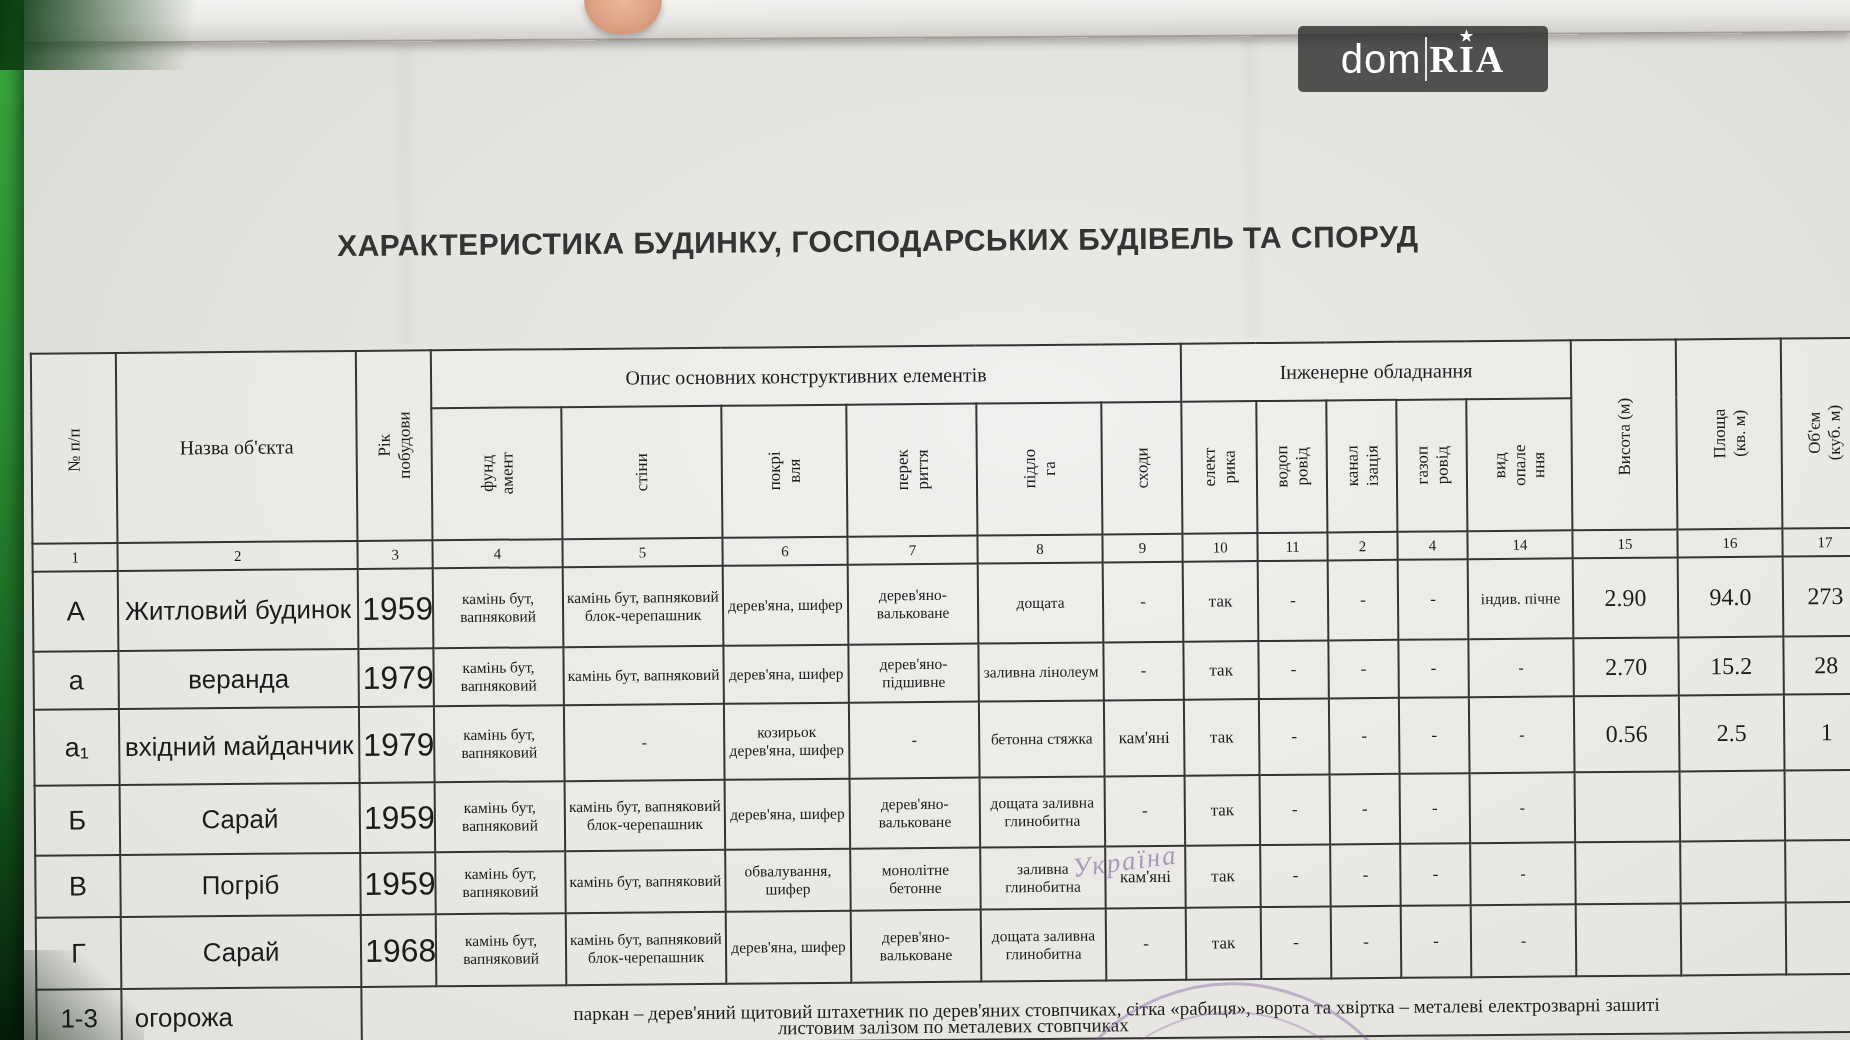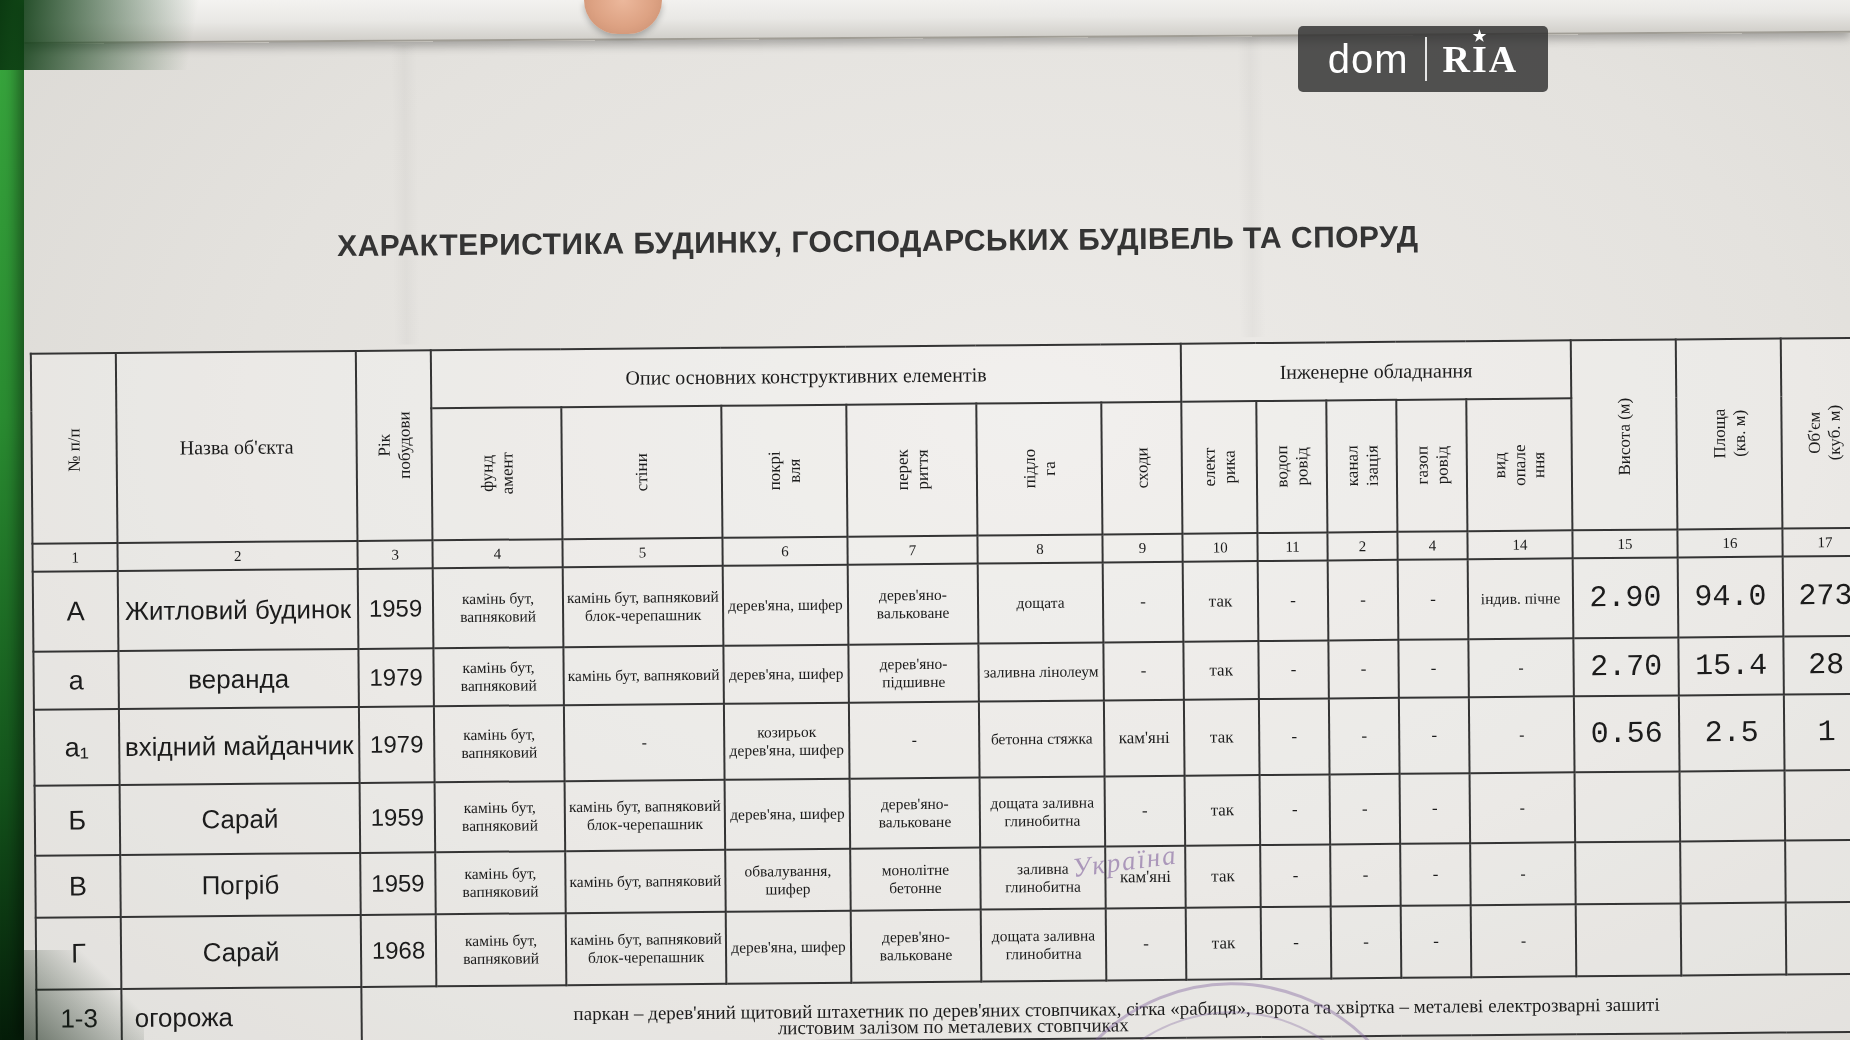--- a/index.html
+++ b/index.html
@@ -26,21 +26,21 @@
   .roll{position:absolute;left:24px;top:0;right:0;height:42px;
     background:linear-gradient(#f4f3f1 0%,#e9e8e5 55%,#d2d0cb 100%);
     border-bottom:2px solid #a09d95;box-shadow:0 5px 10px rgba(0,0,0,.28);
     transform:rotate(-0.35deg);transform-origin:left top;}
   .finger{position:absolute;left:584px;top:0;width:78px;height:34px;
     background:radial-gradient(ellipse at 50% 0%,#ecb89c 0%,#dda283 55%,#c78c6e 100%);
     border-radius:0 0 42px 42px;box-shadow:0 3px 6px rgba(0,0,0,.25);}
   
   .badge{position:absolute;left:1298px;top:26px;width:250px;height:66px;
     background:rgba(42,42,42,.80);border-radius:5px;display:flex;align-items:center;
-    justify-content:center;gap:16px;color:#fff;z-index:9;}
+    justify-content:center;gap:3px;color:#fff;z-index:9;}
   .badge-dom{font-family:"Liberation Sans",sans-serif;font-size:40px;font-weight:500;letter-spacing:1px;}
   .badge-sep{width:2px;height:44px;background:rgba(255,255,255,.85);}
   .badge-ria{font-family:"Liberation Serif",serif;font-size:38px;font-weight:bold;letter-spacing:2px;position:relative;}
   .badge-star{position:absolute;left:50%;top:-10px;transform:translateX(-50%);font-size:15px;}
   
   .title{position:absolute;left:0;top:224px;width:100%;padding-right:112px;box-sizing:border-box;
     text-align:center;font-family:"Liberation Sans",sans-serif;font-weight:bold;
     font-size:30px;color:#343434;letter-spacing:.5px;}
   
   table.main{position:absolute;left:8px;top:345px;width:1835px;table-layout:fixed;
@@ -50,24 +50,24 @@
   .h1 td{height:54px;font-size:20px;}
   .h2 td{height:128px;}
   .hnum td{height:24px;font-size:15px;}
   .rot{display:inline-block;transform:rotate(-90deg);white-space:pre-line;
     line-height:1.15;font-size:17px;}
   .name-h{font-size:19px;}
   
   td.c0,td.c1,td.c2{font-family:"Liberation Sans",sans-serif;}
   td.c0{font-size:27px;}
   td.c1{font-size:26px;text-align:left;padding-left:12px;}
-  td.c2{font-size:24px;}
+  td.c2{font-size:32px;}
   td.c3,td.c4,td.c5,td.c6,td.c7,td.c13{font-size:15.5px;line-height:1.18;}
   td.c8,td.c9,td.c10,td.c11,td.c12{font-size:17px;}
-  td.c14,td.c15,td.c16{font-family:Liberation Mono, monospace;font-size:30px;}
+  td.c14,td.c15,td.c16{font-family:Liberation Serif, serif;font-size:24px;}
   #data-rows tr:nth-child(1) td{height:76px;}
   #data-rows tr:nth-child(2) td{height:54px;}
   #data-rows tr:nth-child(3) td{height:72px;}
   #data-rows tr:nth-child(4) td{height:66px;}
   #data-rows tr:nth-child(5) td{height:58px;}
   #data-rows tr:nth-child(6) td{height:68px;}
   .fence td{height:54px;}
   .fence .fno{font-family:"Liberation Sans",sans-serif;font-size:26px;}
   .fence .fname{font-family:"Liberation Sans",sans-serif;font-size:26px;text-align:left;padding-left:12px;}
   .fence-desc{font-size:19px;line-height:1.2;}
@@ -200,21 +200,21 @@
             <td class="c5">дерев'яна, шифер</td>
             <td class="c6">дерев'яно-підшивне</td>
             <td class="c7">заливна лінолеум</td>
             <td class="c8">-</td>
             <td class="c9">так</td>
             <td class="c10">-</td>
             <td class="c11">-</td>
             <td class="c12">-</td>
             <td class="c13">-</td>
             <td class="c14">2.70</td>
-            <td class="c15">15.4</td>
+            <td class="c15">15.2</td>
             <td class="c16">28</td>
           </tr>
           <tr>
             <td class="c0">а₁</td>
             <td class="c1">вхідний майданчик</td>
             <td class="c2">1979</td>
             <td class="c3">камінь бут, вапняковий</td>
             <td class="c4">-</td>
             <td class="c5">козирьок дерев'яна, шифер</td>
             <td class="c6">-</td>

